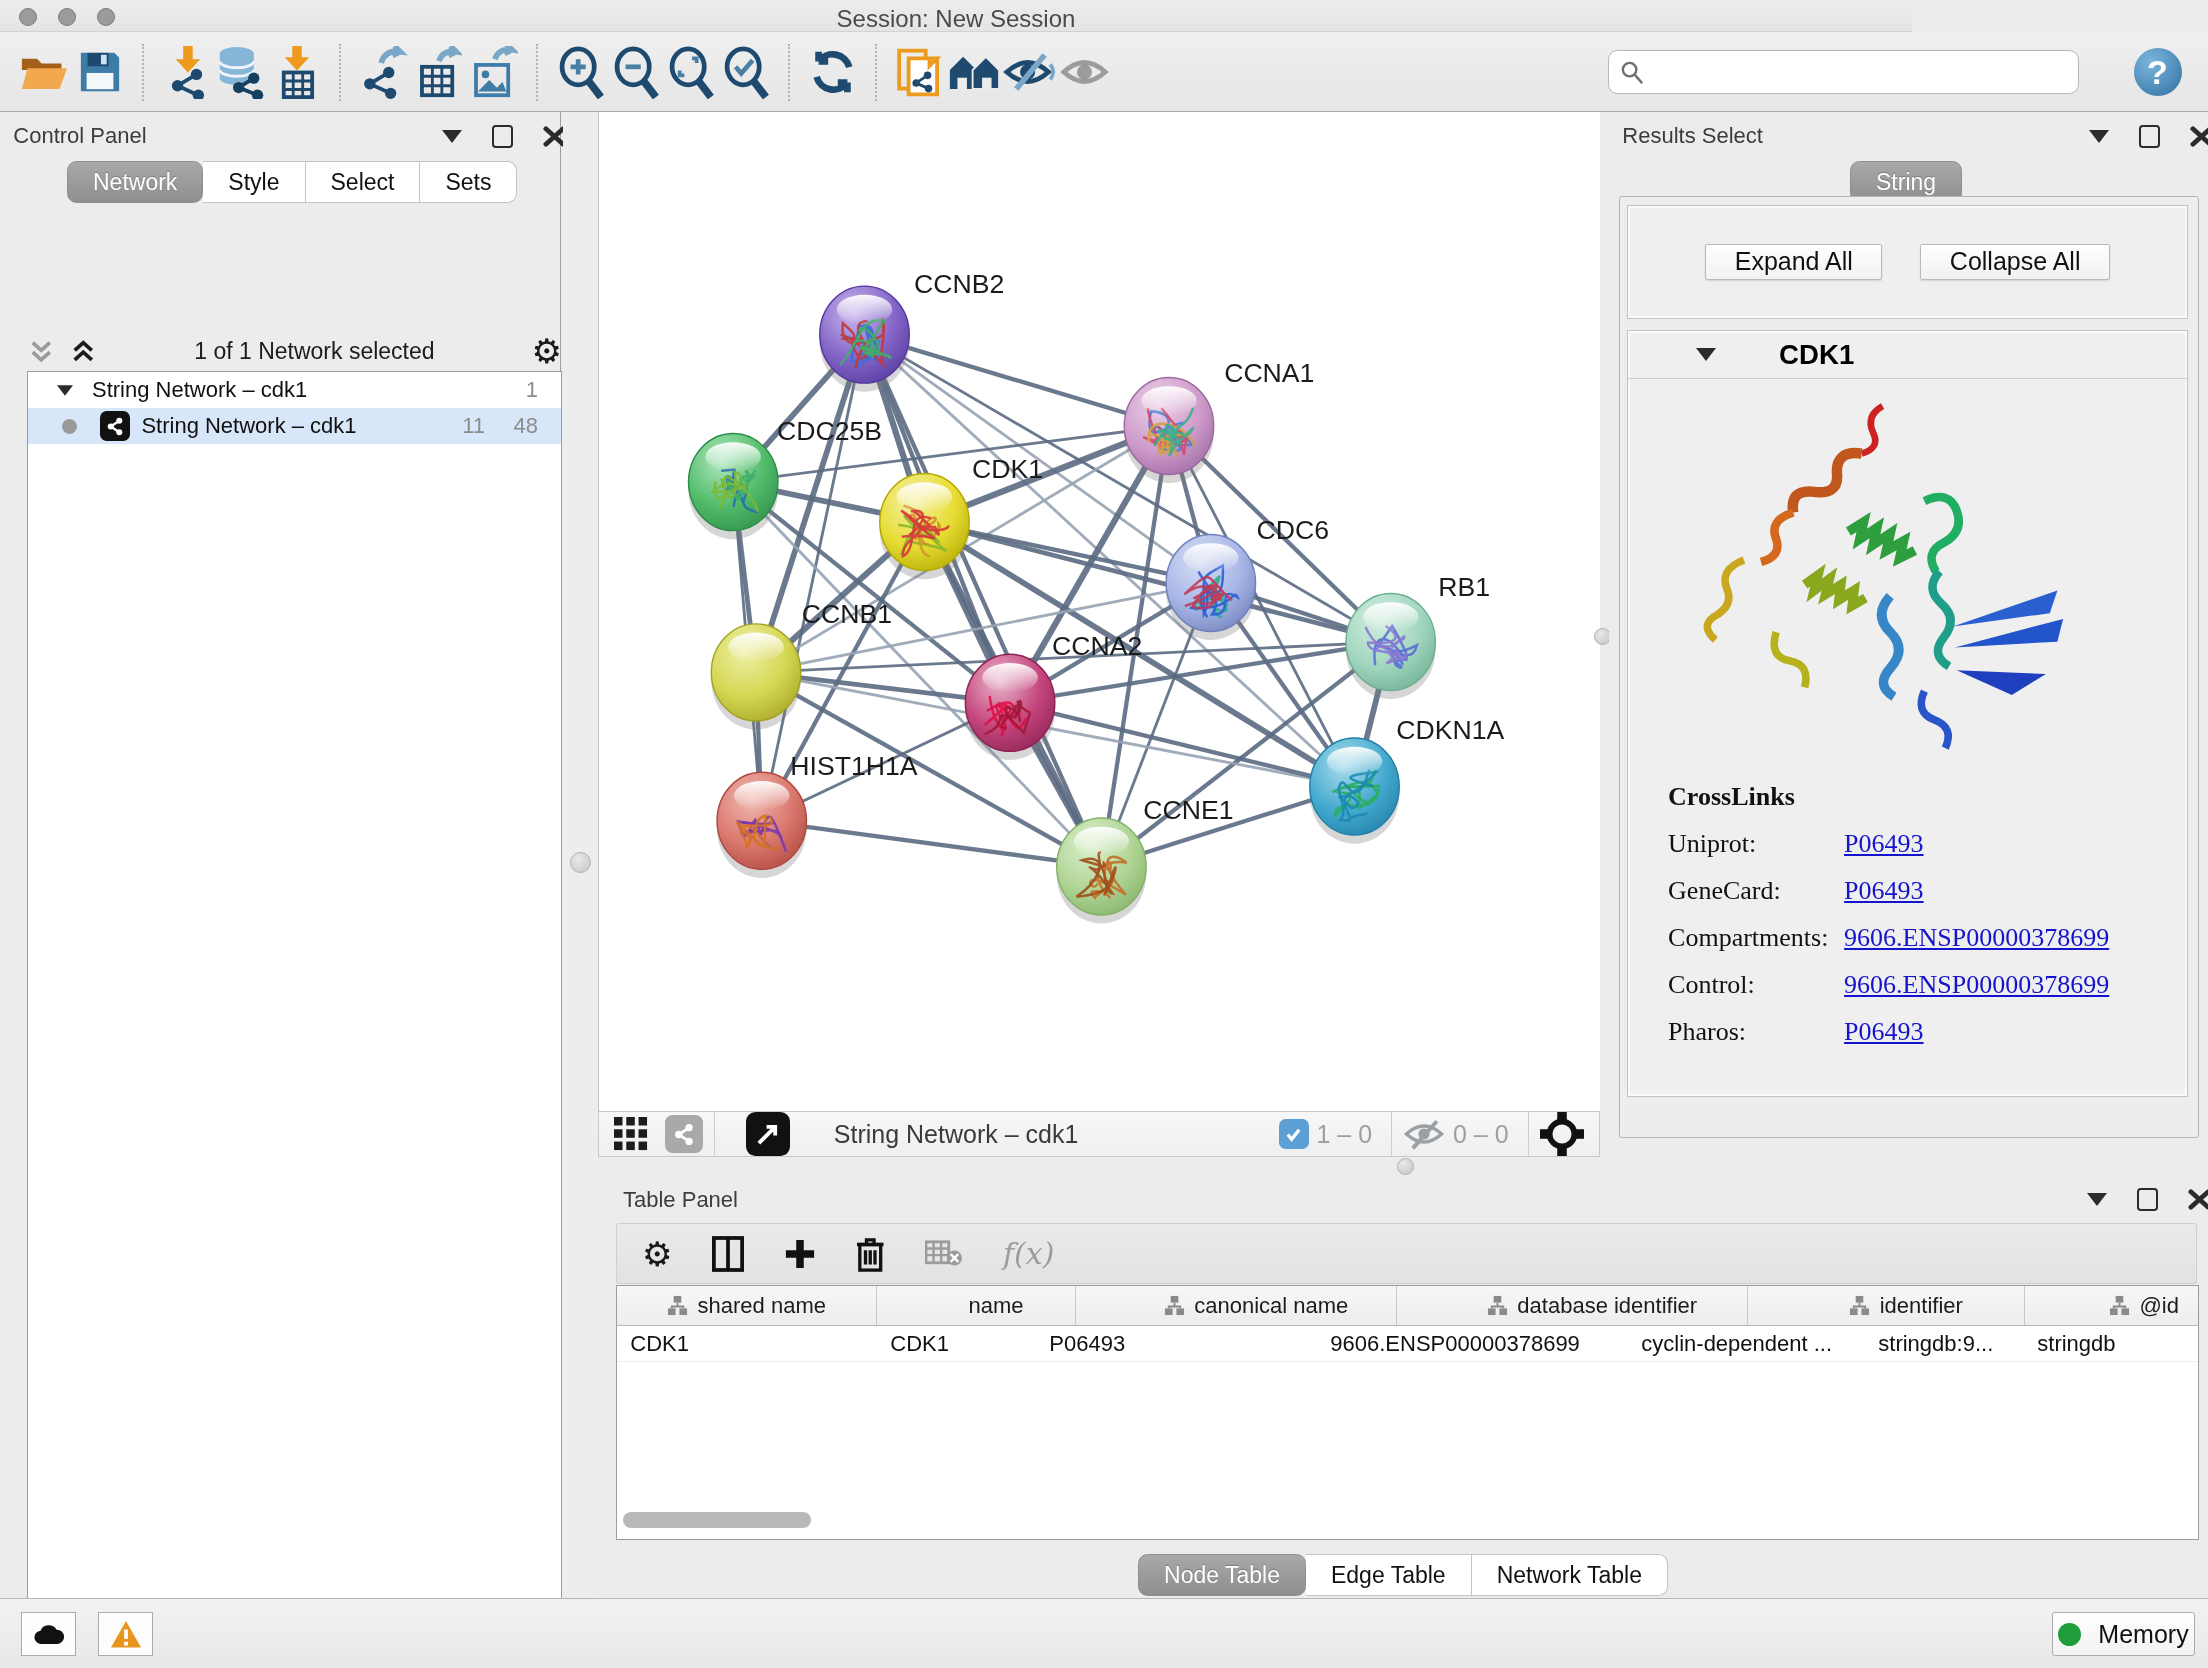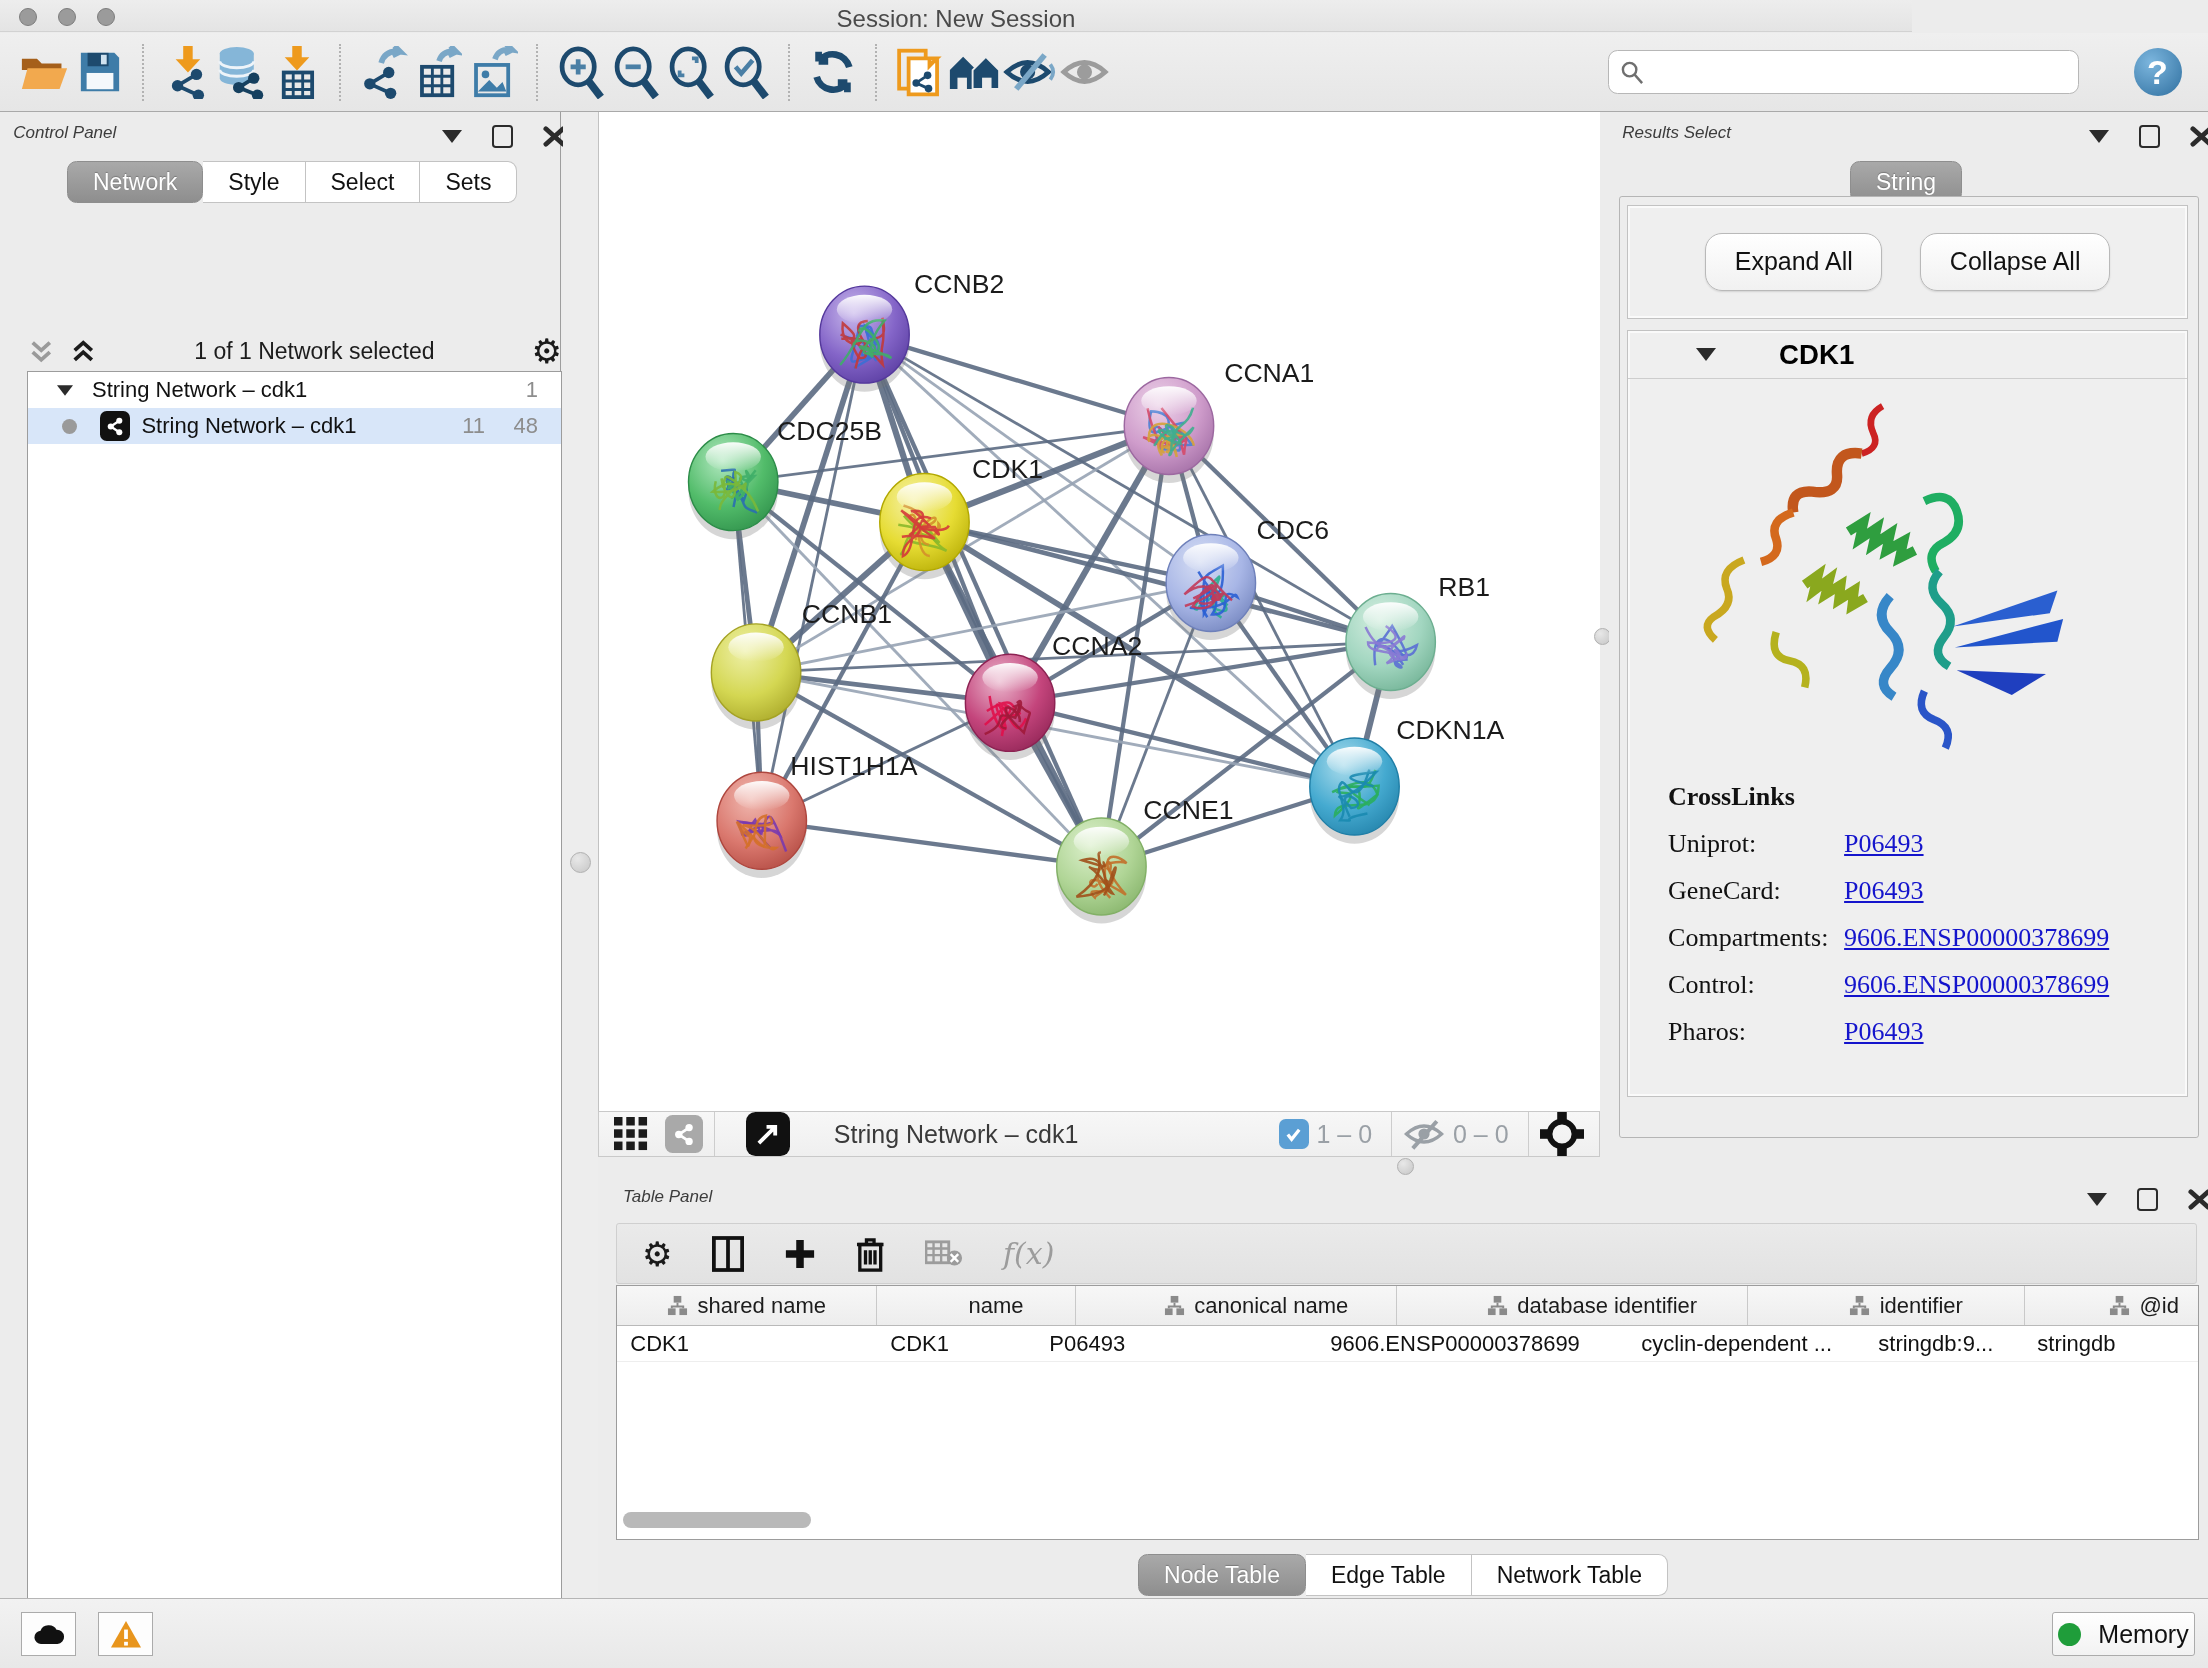--- a/index.html
+++ b/index.html
@@ -23,21 +23,21 @@
   .tb-sep { width:0; height:57px; border-left:2.9px dotted #b2b2b2; margin:0 15px; flex:0 0 auto; }
   #search-wrap { margin-left:auto; display:flex; align-items:center; }
   #search-field { width:471px; height:44px; background:#fff; border:1.9px solid #b7b7b7;
     border-radius:9.5px; display:flex; align-items:center; padding-left:11.4px; }
   #search-input { border:none; outline:none; font-size:23px; width:409px; background:transparent; }
   #help-btn { width:48px; height:48px; margin-left:55px; margin-right:9.5px; border-radius:50%;
     background:radial-gradient(circle at 35% 30%, #7cb6de, #2f6f9f); color:#fff; font-size:34px;
     font-weight:bold; display:flex; align-items:center; justify-content:center; }
 
   
-  .panel-header { font-size:17px; color:#3c3c3c;font-style:italic; }
+  .panel-header { font-size:22px; color:#3c3c3c; }
   .ph-controls { position:absolute; display:flex; align-items:center; gap:30px; }
   .tri-down { width:0; height:0; border-left:10.5px solid transparent; border-right:10.5px solid transparent;
     border-top:13.3px solid #2b2b2b; }
   .float-box { width:21px; height:23px; border:2.9px solid #2b2b2b; border-radius:3.8px; }
 
   
   .seg { display:flex; }
   .seg .tab { height:42px; background:#fff; border:1px solid #c3c3c3; border-left:none;
     font-size:23px; color:#111; display:flex; align-items:center; justify-content:center;
     padding:0 25px; }
@@ -73,22 +73,22 @@
   #nt-title { font-size:25px; color:#3a3a3a; }
   .nt-count { font-size:25px; color:#9aa0a6; margin:0 7.6px; }
   #h-splitter { position:absolute; left:598px; top:1157px; width:1610px; height:21px; background:#ececec; }
 
   
   #results-panel { position:absolute; left:1609px; top:112px; width:599px; height:1027px; background:#ececec; }
   #rp-box { position:absolute; left:9.5px; top:84px; width:580px; height:942px;
     background:#ededed; border:1.9px solid #b5b5b5; border-radius:2.9px; }
   .rp-sub { position:absolute; left:7.6px; width:561px; background:#efefef;
     border:1.9px solid #c2c2c2; box-shadow:inset 0 0 0 1.9px #fafafa; }
-  .aqua-btn { height:58px; background:linear-gradient(#ffffff,#f1f1f1); border:1px solid #b9b9b9;
-    border-radius:17px; font-size:25px; color:#111; display:flex; align-items:center;
+  .aqua-btn { height:36px; background:linear-gradient(#ffffff,#f1f1f1); border:1px solid #b9b9b9;
+    border-radius:2px; font-size:25px; color:#111; display:flex; align-items:center;
     justify-content:center; padding:0 28.5px; box-shadow:0 1px 1.9px rgba(0,0,0,.12); }
   #crosslinks { font-family:"Liberation Serif", serif; font-size:26px; color:#111; }
   .cl-row { display:flex; margin-top:17px; }
   .cl-label { width:176px; }
   .cl-value a, .cl-value { color:#1414cc; text-decoration:underline; }
 
   
   #table-panel { position:absolute; left:598px; top:1177px; width:1610px; height:420px; background:#ececec; }
   #tp-toolbar { position:absolute; left:18px; top:46px; width:1581px; height:61px;
     background:linear-gradient(#eaeaea,#e2e2e2); border:1px solid #cfcfcf; border-radius:2.9px;

